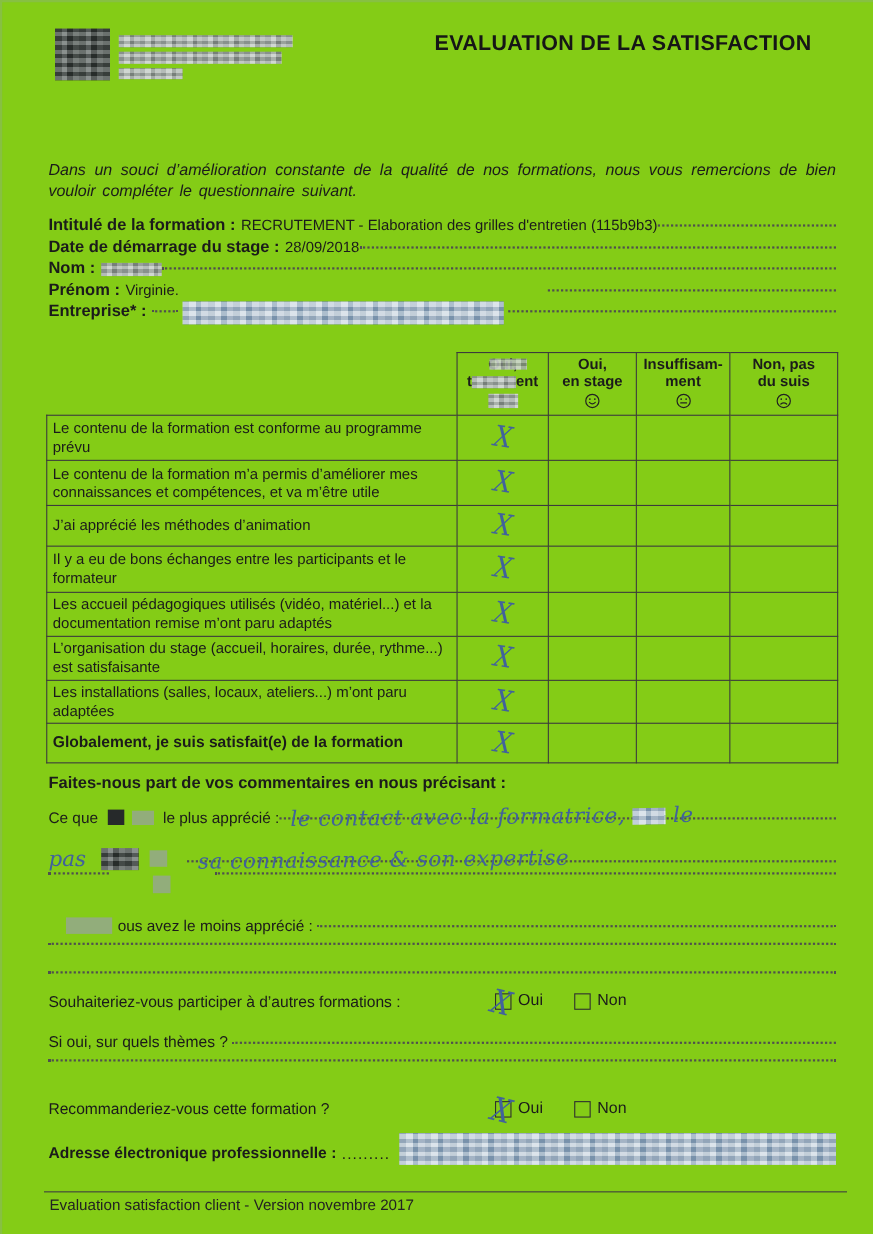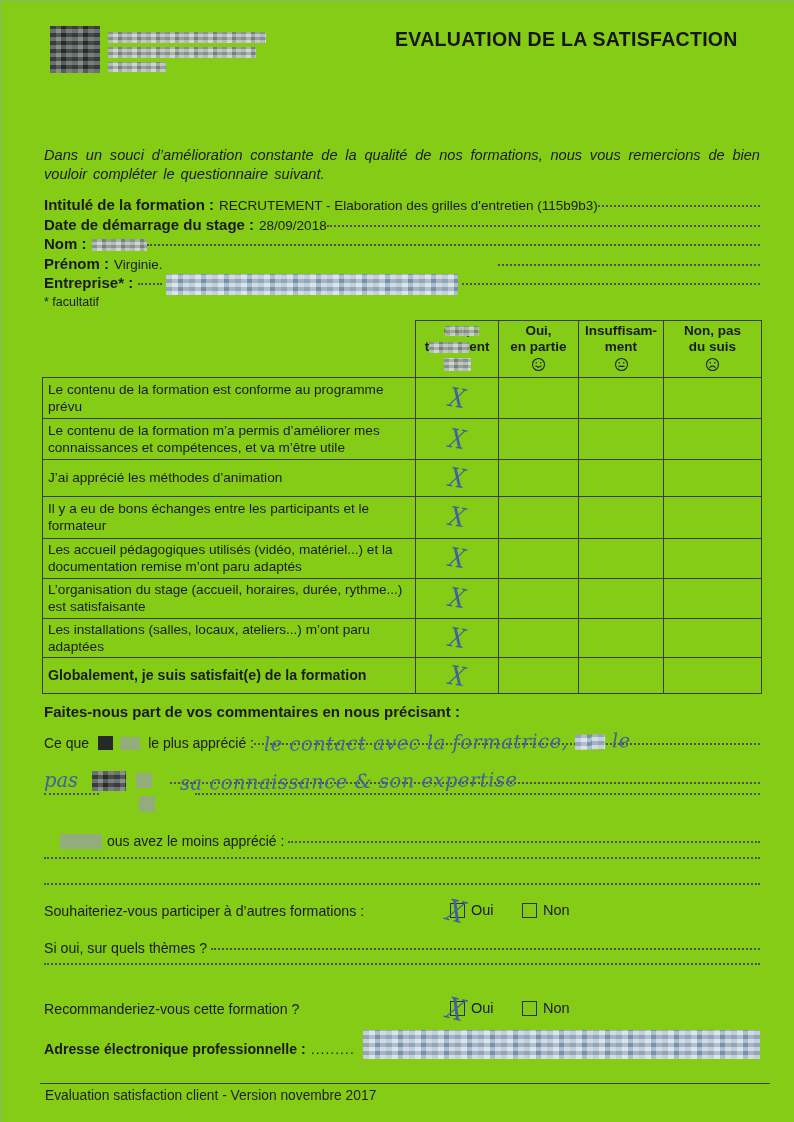--- a/index.html
+++ b/index.html
@@ -123,21 +123,20 @@
       <span class="fv">Virginie.</span>
       <span class="gap" style="width:335px;"></span>
       <span class="dots"></span>
     </div>
     <div class="fline">
       <span class="fl">Entreprise* :</span>
       <span class="dots-fixed" style="width:24px;"></span>
       <span class="px px-blue" style="width:292px;height:21px;align-self:center;margin:0 4px;"></span>
       <span class="dots"></span>
     </div>
-    <div class="note">* facultatif</div>
   </div>
 
   <table class="grid">
     <colgroup>
         <col class="cq">
         <col class="c1">
         <col class="c2">
         <col class="c3">
         <col class="c4">
       </colgroup>
@@ -145,21 +144,21 @@
       <tr>
         <td class="nb"></td>
         <th class="hcell">
           <div class="hline"><span>Oui,</span>
             <span class="px hdr-blur-top"></span></div>
           <div class="hline"><span>t</span><span class="px" style="width:40px;height:11px;"></span><span>ent</span></div>
           <div class="hline"><span class="px" style="width:27px;height:13px;margin-top:2px;"></span></div>
         </th>
         <th class="hcell">
           <div class="hline">Oui,</div>
-          <div class="hline">en partie</div>
+          <div class="hline">en stage</div>
           <svg class="face" viewBox="0 0 18 18">
             <circle class="rim" cx="9" cy="9" r="7.2"></circle>
               <circle class="eye" cx="6.3" cy="7" r="0.95"></circle>
               <circle class="eye" cx="11.7" cy="7" r="0.95"></circle>
             <path class="mouth" d="M5.8 10.6 Q9 13.6 12.2 10.6"></path>
             </svg>
         </th>
         <th class="hcell">
           <div class="hline">Insuffisam-</div>
           <div class="hline">ment</div>

